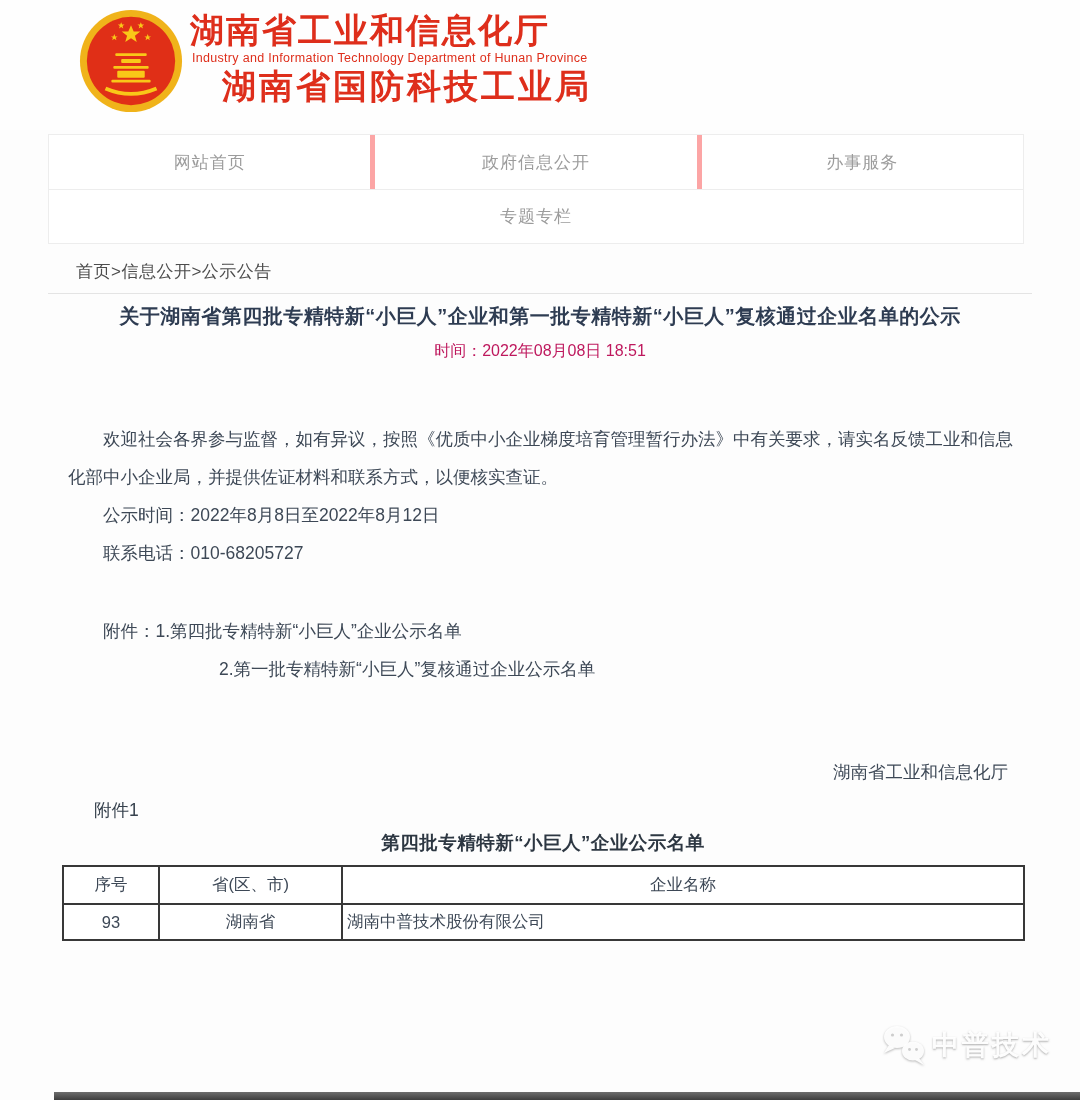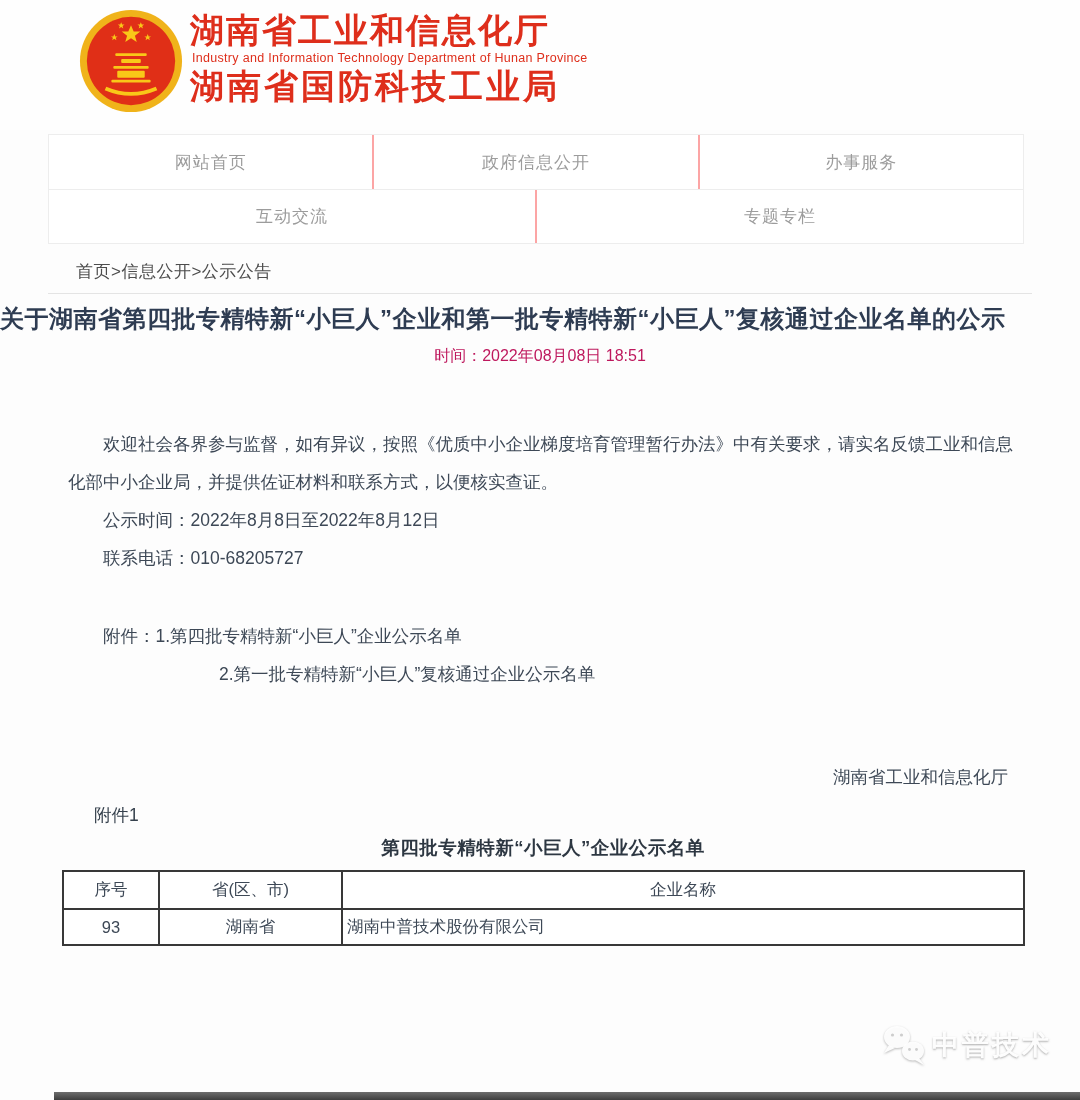--- a/index.html
+++ b/index.html
@@ -9,38 +9,38 @@
     position:relative; width:1080px; height:1100px; margin:0 auto;
     background:#fdfdfd; overflow:hidden;
   }
   .corner-mark { position:absolute; left:0; top:0; width:9px; height:12px; background:var(--brand-red,#de2e1b); }
 
   
   .site-header { position:relative; height:130px; background:#fefefe; }
   .emblem { position:absolute; left:78px; top:8px; width:106px; height:106px; }
   .org-block { position:absolute; left:190px; top:12px; }
   .org-cn { color:var(--brand-red,#de2e1b); font-weight:bold; font-size:34px; line-height:37px; letter-spacing:2px; white-space:nowrap; }
-  .org-cn.second { letter-spacing:3px; margin-top:3px; }
+  .org-cn.second { letter-spacing:3px; margin-top:3px;margin-left:32px; }
   .org-en { color:var(--brand-red,#de2e1b); font-size:12.5px; line-height:14px; margin:2px 0 2px 2px; letter-spacing:0.3px; white-space:nowrap; }
 
   
   .main-nav { width:976px; margin:4px 0 0 48px; border:1px solid #ededed; background:#fff; }
   .nav-row { display:flex; height:54px; }
   .nav-row + .nav-row { border-top:1px solid #ededed; }
   .nav-cell {
     flex:1; display:flex; align-items:center; justify-content:center;
     font-size:17px; color:var(--nav-text,#9c9c9c); letter-spacing:1px; cursor:pointer;
   }
-  .nav-cell + .nav-cell { border-left:2px solid #fca5a5; }
+  .nav-cell + .nav-cell { border-left:5px solid #fca5a5; }
 
   
   .breadcrumb { margin:16px 0 0 76px; font-size:17px; color:#4c4c4c; letter-spacing:0.5px; cursor:pointer; }
   .rule { height:1px; background:#e4e4e4; margin:10px 48px 0 48px; }
   .article-title {
-    margin:9px 0 0 0; font-size:24px; font-weight:bold;
+    margin:9px 0 0 0; text-align:center; font-size:20px; font-weight:bold;
     color:var(--title-navy,#2e3c52); white-space:nowrap; letter-spacing:0.5px;
   }
   .article-time { margin-top:11px; text-align:center; font-size:16px; color:#be185d; }
 
   
   .article-body { margin:58px 50px 0 68px; font-size:17.5px; line-height:38px; color:var(--body-text,#3d4856); }
   .article-body p { margin:0; text-indent:2em; }
   .article-body p.para2 { margin-top:4px; }
   .article-body .spacer { height:40px; }
   .attach-line2 { text-indent:0 !important; padding-left:151px; }
@@ -103,21 +103,20 @@
     </div>
   </header>
 
   <nav class="main-nav">
     <div class="nav-row">
       <div class="nav-cell">网站首页</div>
       <div class="nav-cell">政府信息公开</div>
       <div class="nav-cell">办事服务</div>
     </div>
     <div class="nav-row">
-      <div class="nav-cell">互动交流</div>
       <div class="nav-cell">专题专栏</div>
     </div>
   </nav>
 
   <div class="breadcrumb">首页&gt;信息公开&gt;公示公告</div>
   <div class="rule"></div>
 
   <h1 class="article-title">关于湖南省第四批专精特新“小巨人”企业和第一批专精特新“小巨人”复核通过企业名单的公示</h1>
   <div class="article-time">时间：2022年08月08日 18:51</div>
 

